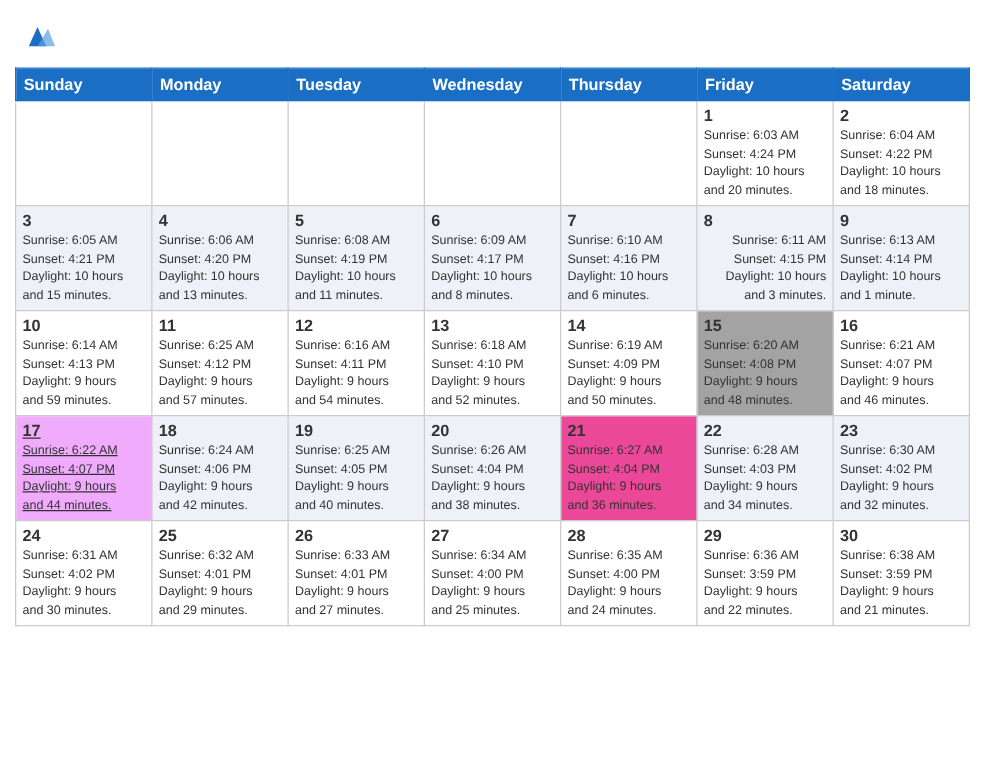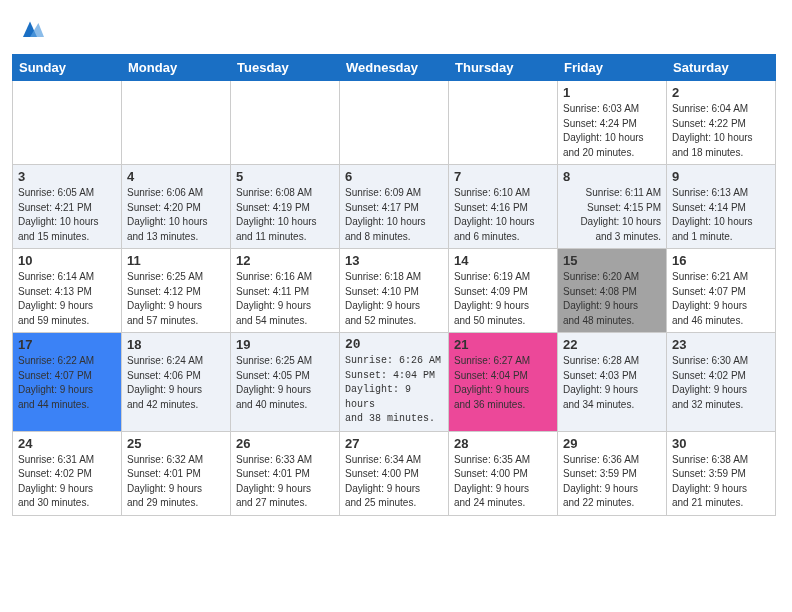--- a/index.html
+++ b/index.html
@@ -252,42 +252,42 @@
           </td>
           <td style="background: rgb(255, 255, 255); border-radius: 16px;">
             <span class="day-num">16</span>
             <div class="day-info" style="white-space: pre-line;">Sunrise: 6:21 AM
 Sunset: 4:07 PM
 Daylight: 9 hours
 and 46 minutes.</div>
           </td>
         </tr>
         <tr>
-          <td style="background: #3b82f6;">
+          <td style="background: #f0abfc; text-decoration: underline;">
             <span class="day-num">17</span>
             <div class="day-info" style="white-space: pre-line;">Sunrise: 6:22 AM
 Sunset: 4:07 PM
 Daylight: 9 hours
 and 44 minutes.</div>
           </td>
           <td style="background: rgb(238, 242, 248);">
             <span class="day-num">18</span>
             <div class="day-info" style="white-space: pre-line;">Sunrise: 6:24 AM
 Sunset: 4:06 PM
 Daylight: 9 hours
 and 42 minutes.</div>
           </td>
           <td style="background: rgb(238, 242, 248);">
             <span class="day-num">19</span>
             <div class="day-info" style="white-space: pre-line;">Sunrise: 6:25 AM
 Sunset: 4:05 PM
 Daylight: 9 hours
 and 40 minutes.</div>
           </td>
-          <td style="background: rgb(238, 242, 248); font-family: Liberation Mono, monospace;">
+          <td style="background: rgb(238, 242, 248);">
             <span class="day-num">20</span>
             <div class="day-info" style="white-space: pre-line;">Sunrise: 6:26 AM
 Sunset: 4:04 PM
 Daylight: 9 hours
 and 38 minutes.</div>
           </td>
           <td style="background: #ec4899;">
             <span class="day-num">21</span>
             <div class="day-info" style="white-space: pre-line;">Sunrise: 6:27 AM
 Sunset: 4:04 PM

